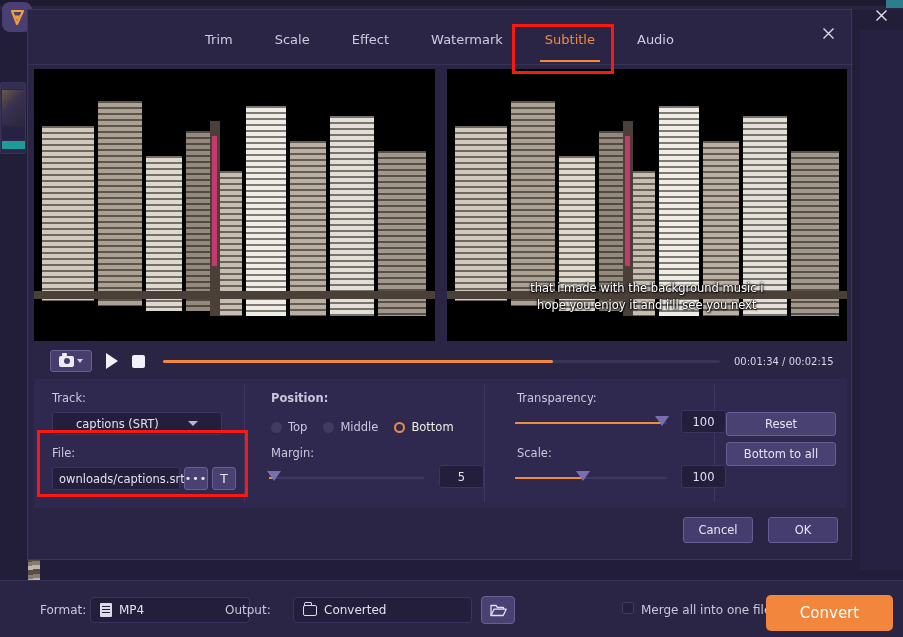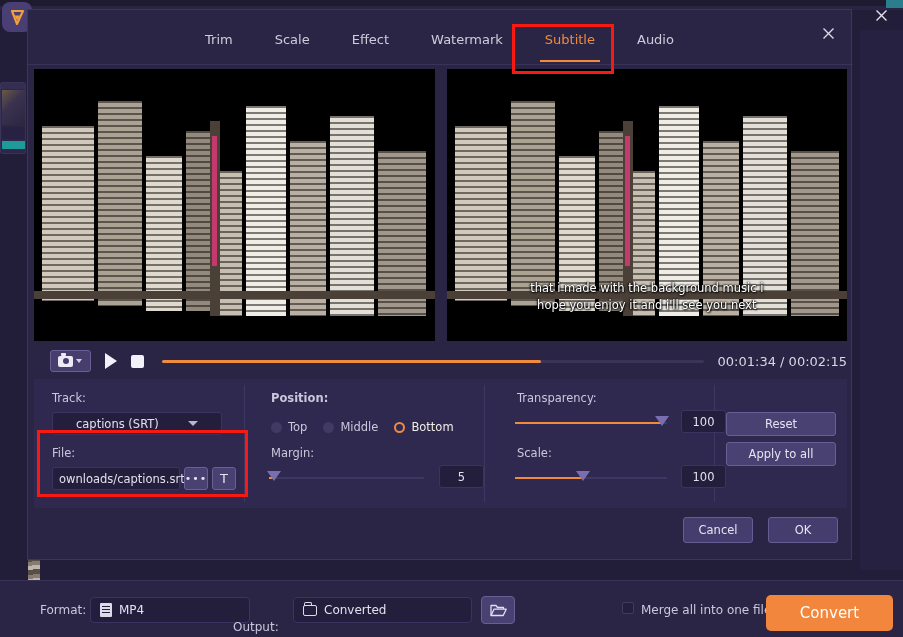--- a/index.html
+++ b/index.html
@@ -116,21 +116,21 @@
     background:#473e6d; display:flex; align-items:center; justify-content:center; gap:3px; cursor:pointer;
   }
   .cam-icon { width:15px; height:11px; background:#eceaf4; border-radius:2px; position:relative; }
   .cam-icon::before { content:""; position:absolute; left:4.5px; top:2px; width:6px; height:6px; border-radius:50%; background:#473e6d; }
   .cam-icon::after { content:""; position:absolute; left:3px; top:-2.5px; width:5px; height:3px; background:#eceaf4; border-radius:1px; }
   .caret-dn { width:0;height:0;border-left:3px solid transparent;border-right:3px solid transparent;border-top:4px solid #d5d1e4; }
   .play-btn { margin-left:14px; width:0;height:0;border-left:12px solid #f2f0f8;border-top:8px solid transparent;border-bottom:8px solid transparent; cursor:pointer; }
   .stop-btn { margin-left:14px; width:13px;height:13px;background:#f2f0f8;border-radius:2px; cursor:pointer; }
   .seek-wrap { position:relative; margin-left:18px; width:557px; height:3px; background:#3b3459; border-radius:2px; cursor:pointer; }
   .seek-fill { position:absolute; left:0; top:0; height:3px; background:#f08a3c; border-radius:2px; }
-  .timecode { margin-left:14px; color:#d9d6e6; font-size:13px; white-space:nowrap; }
+  .timecode { margin-left:14px; color:#d9d6e6; font-size:10px; white-space:nowrap; }
 
   
   .controls { position:absolute; left:6px; top:369px; width:813px; height:129px; background:#2f2950; }
   .ctrl-col { position:absolute; top:0; height:129px;text-align:center; }
   .col-div { position:absolute; top:6px; width:1px; height:117px; background:#3e3764; }
 
   .lbl { color:#cbc7dc; font-size:11.5px; }
   .field {
     background:#231e3c; border:1px solid #3b3460; border-radius:3px;
     color:#e3e0ee; font-size:11.5px; display:flex; align-items:center;
@@ -406,21 +406,21 @@
         <div class="numbox" style="position:absolute;left:196px;top:86px;width:45px;height:23px;">
           <span>100</span>
         </div>
       </div>
 
       <div class="ctrl-col" style="left:681px;width:132px;">
         <div class="wide-btn" style="position:absolute;left:11px;top:33px;width:110px;height:24px;">
           <span>Reset</span>
         </div>
         <div class="wide-btn" style="position:absolute;left:11px;top:63px;width:110px;height:24px;">
-          <span>Apply to all</span>
+          <span>Bottom to all</span>
         </div>
       </div>
 
     </div>
 
     <div class="dlg-footer-btn" style="left:655px;top:507px;">
       <span>Cancel</span>
     </div>
     <div class="dlg-footer-btn" style="left:740px;top:507px;">
       <span>OK</span>
@@ -428,21 +428,21 @@
 
   </div>
 
   <div class="bottom-bar">
     <div class="bb-label" style="left:40px;">Format:</div>
     <div class="bb-field" style="left:90px;width:160px;">
       <span class="mp4-icon"></span>
       <span>MP4</span>
     </div>
 
-    <div class="bb-label" style="left:233px;margin-top:17px;">Output:</div>
+    <div class="bb-label" style="left:225px;">Output:</div>
     <div class="bb-field" style="left:293px;width:179px;">
       <span class="folder-icon"></span>
       <span>Converted</span>
     </div>
 
     <div class="browse-btn" style="left:481px;">
       <svg width="17" height="14" viewBox="0 0 17 14">
         <path d="M1 12.5 V2.5 H6 L7.5 4.5 H13.5 V6" fill="none" stroke="#e2dff0" stroke-width="1.3" stroke-linejoin="round"></path>
         <path d="M1 12.5 L4 6.2 H16.2 L13.2 12.5 Z" fill="none" stroke="#e2dff0" stroke-width="1.3" stroke-linejoin="round"></path>
       </svg>

